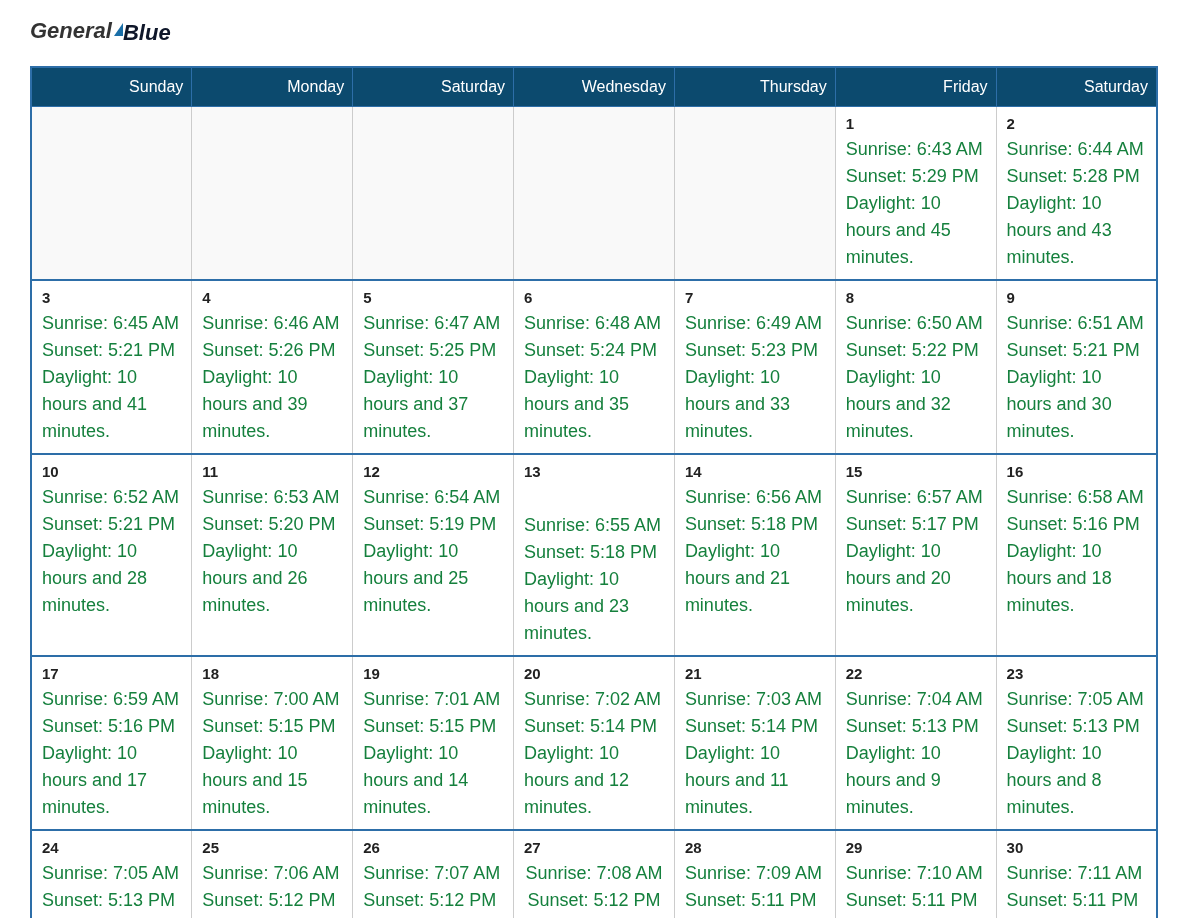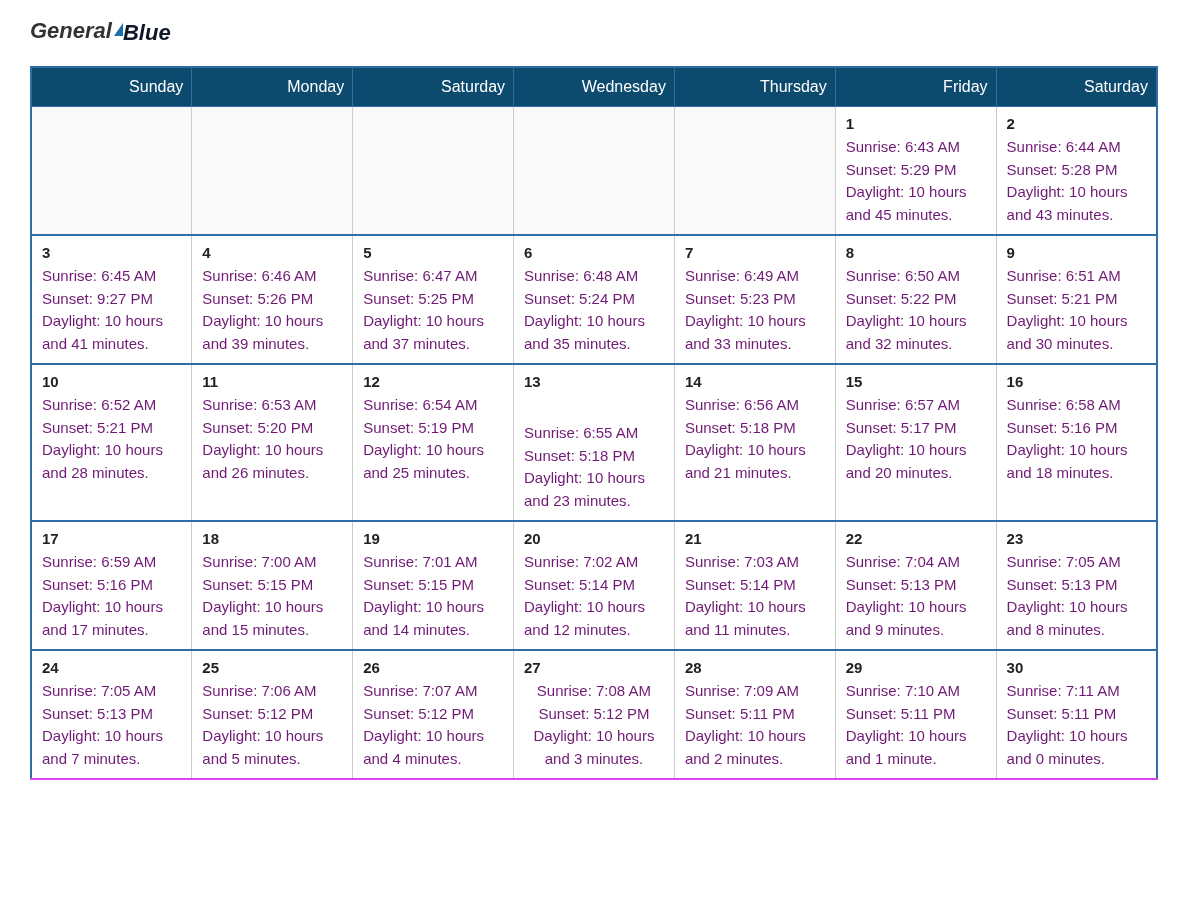--- a/index.html
+++ b/index.html
@@ -74,22 +74,22 @@
     .calendar tr:last-child td {
       border-bottom: 2px solid #d946ef;
     }
     .day-number {
       font-size: 15px;
       color: #222;
       font-weight: bold;
       margin-bottom: 4px;
     }
     .day-info {
-      font-size: 15px;
-      color: #701a75;
+      font-size: 18px;
+      color: #15803d;
       line-height: 1.5;
     }
     .empty-cell {
       background: #f9f9f9;
     }
   </style>
 </head>
 <body>
 
 <div class="header">
@@ -134,21 +134,21 @@
           <div class="day-number">2</div>
           <div class="day-info" style="white-space: pre-line;">Sunrise: 6:44 AM
 Sunset: 5:28 PM
 Daylight: 10 hours and 43 minutes.</div>
         </td>
       </tr>
       <tr>
         <td>
           <div class="day-number">3</div>
           <div class="day-info" style="white-space: pre-line;">Sunrise: 6:45 AM
-Sunset: 9:27 PM
+Sunset: 5:21 PM
 Daylight: 10 hours and 41 minutes.</div>
         </td>
         <td>
           <div class="day-number">4</div>
           <div class="day-info" style="white-space: pre-line;">Sunrise: 6:46 AM
 Sunset: 5:26 PM
 Daylight: 10 hours and 39 minutes.</div>
         </td>
         <td>
           <div class="day-number">5</div>

